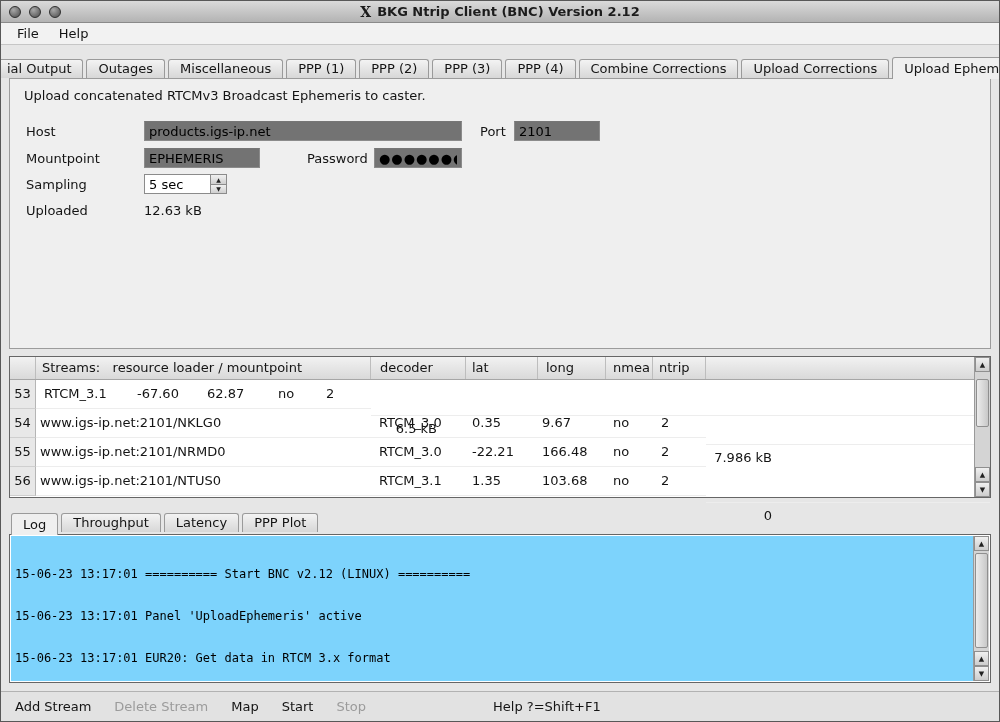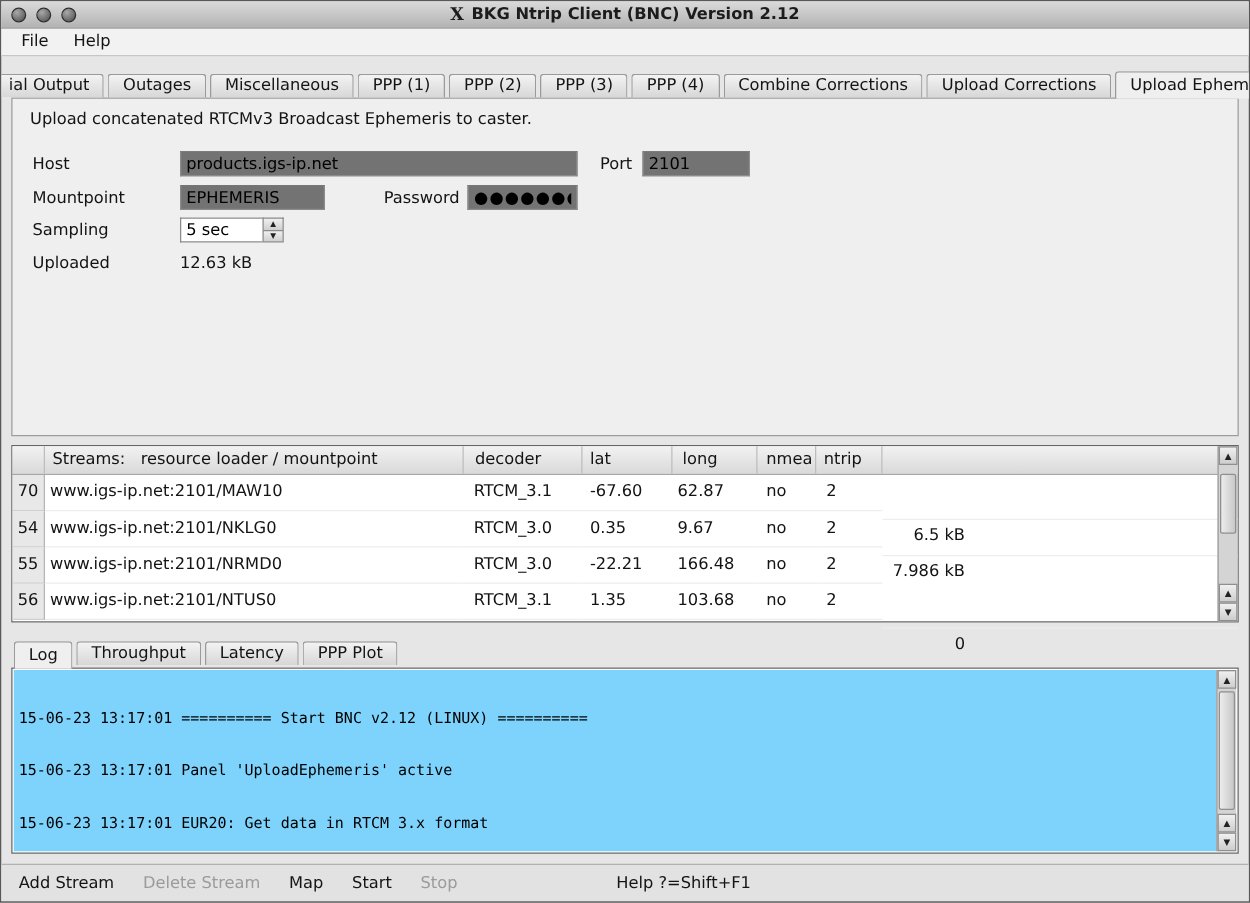--- a/index.html
+++ b/index.html
@@ -207,22 +207,21 @@
       <div class="hc c-mp">Streams:   resource loader / mountpoint</div>
       <div class="hc c-dec">decoder</div>
       <div class="hc c-lat">lat</div>
       <div class="hc c-long">long</div>
       <div class="hc c-nmea">nmea</div>
       <div class="hc c-ntrip">ntrip</div>
       <div class="hc c-bytes" style="border-right:none">bytes</div>
     </div>
 
     <div class="t-row">
-      <div class="c-num">70</div>
-      <div class="cell c-mp">www.igs-ip.net:2101/MAW10</div>
+      <div class="c-num">53</div>
       <div class="cell c-dec">RTCM_3.1</div>
       <div class="cell c-lat">-67.60</div>
       <div class="cell c-long">62.87</div>
       <div class="cell c-nmea">no</div>
       <div class="cell c-ntrip">2</div>
       <div class="cell c-bytes"><span class="bytes-val">6.5 kB</span></div>
     </div>
     <div class="t-row">
       <div class="c-num">54</div>
       <div class="cell c-mp">www.igs-ip.net:2101/NKLG0</div>

